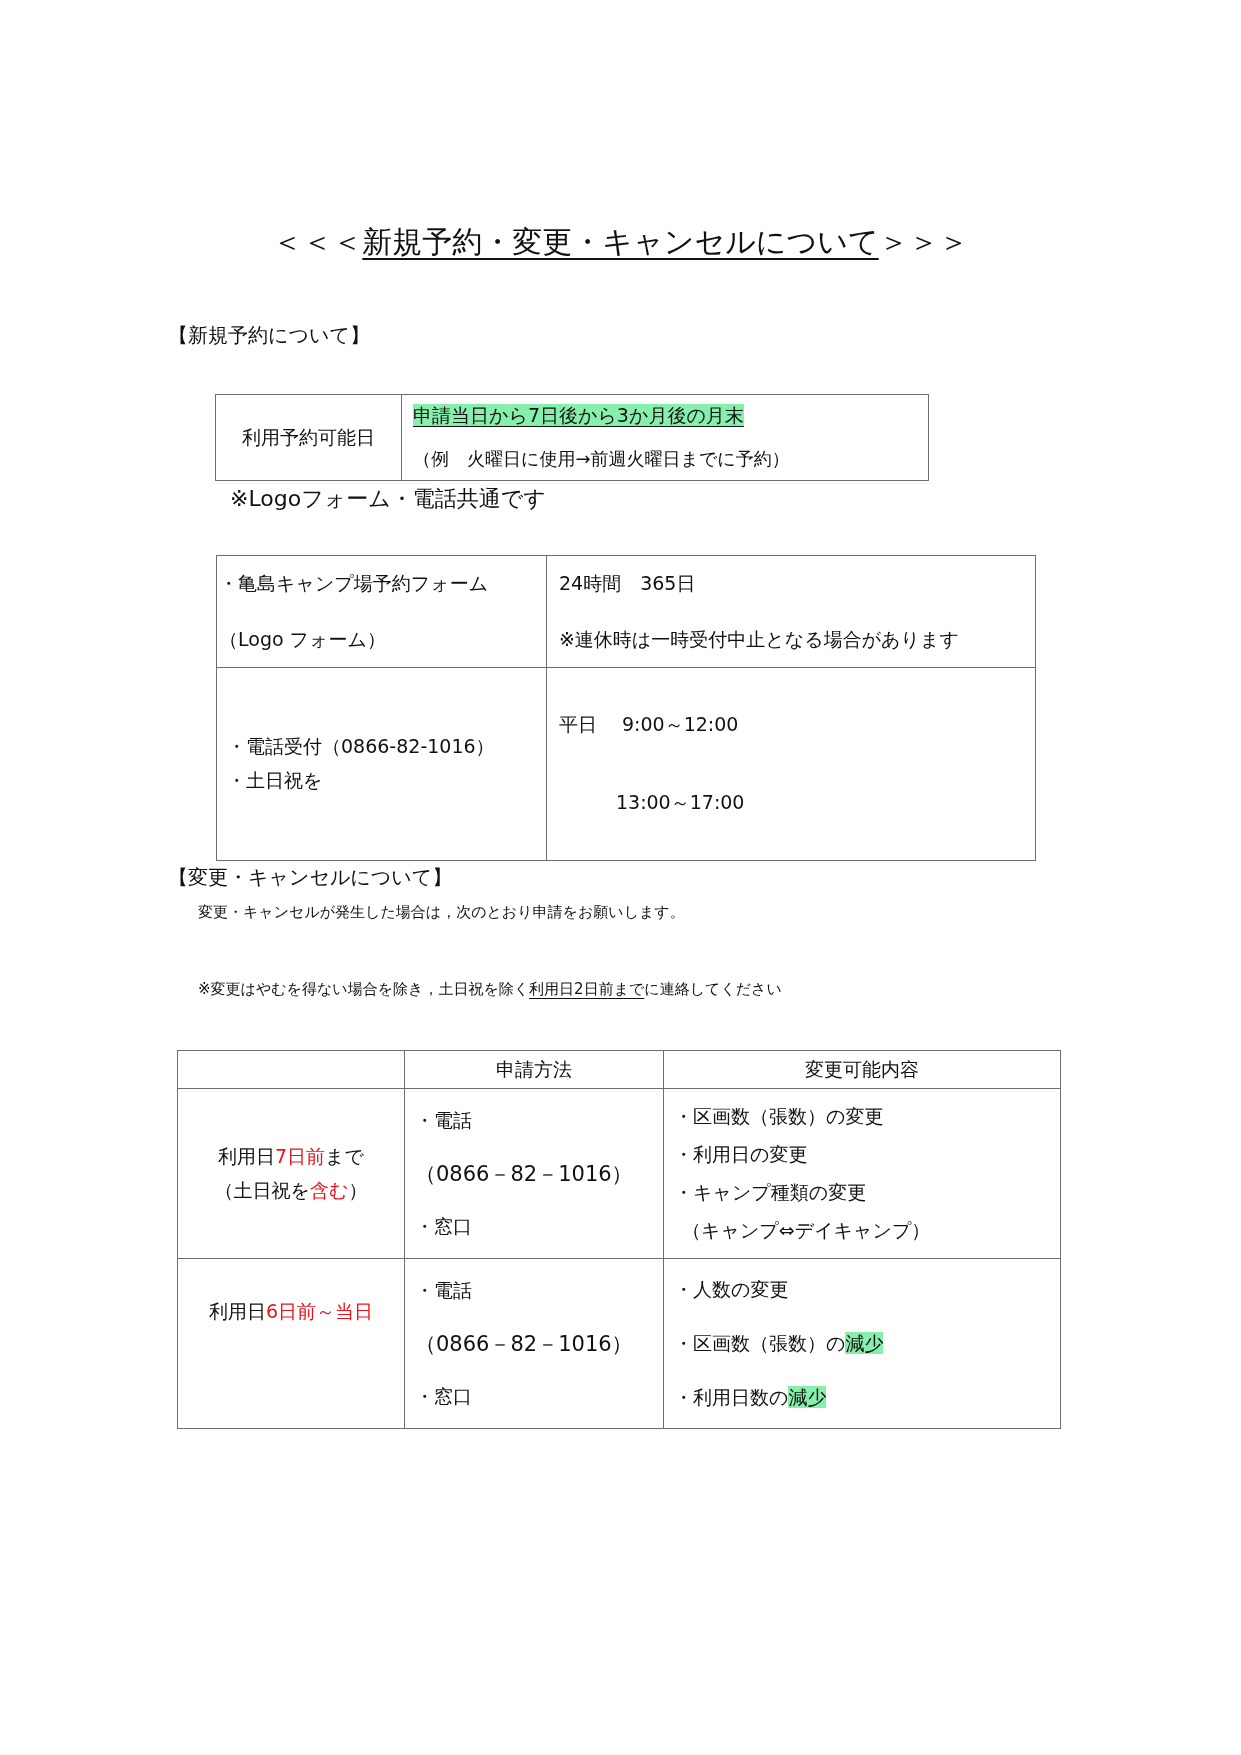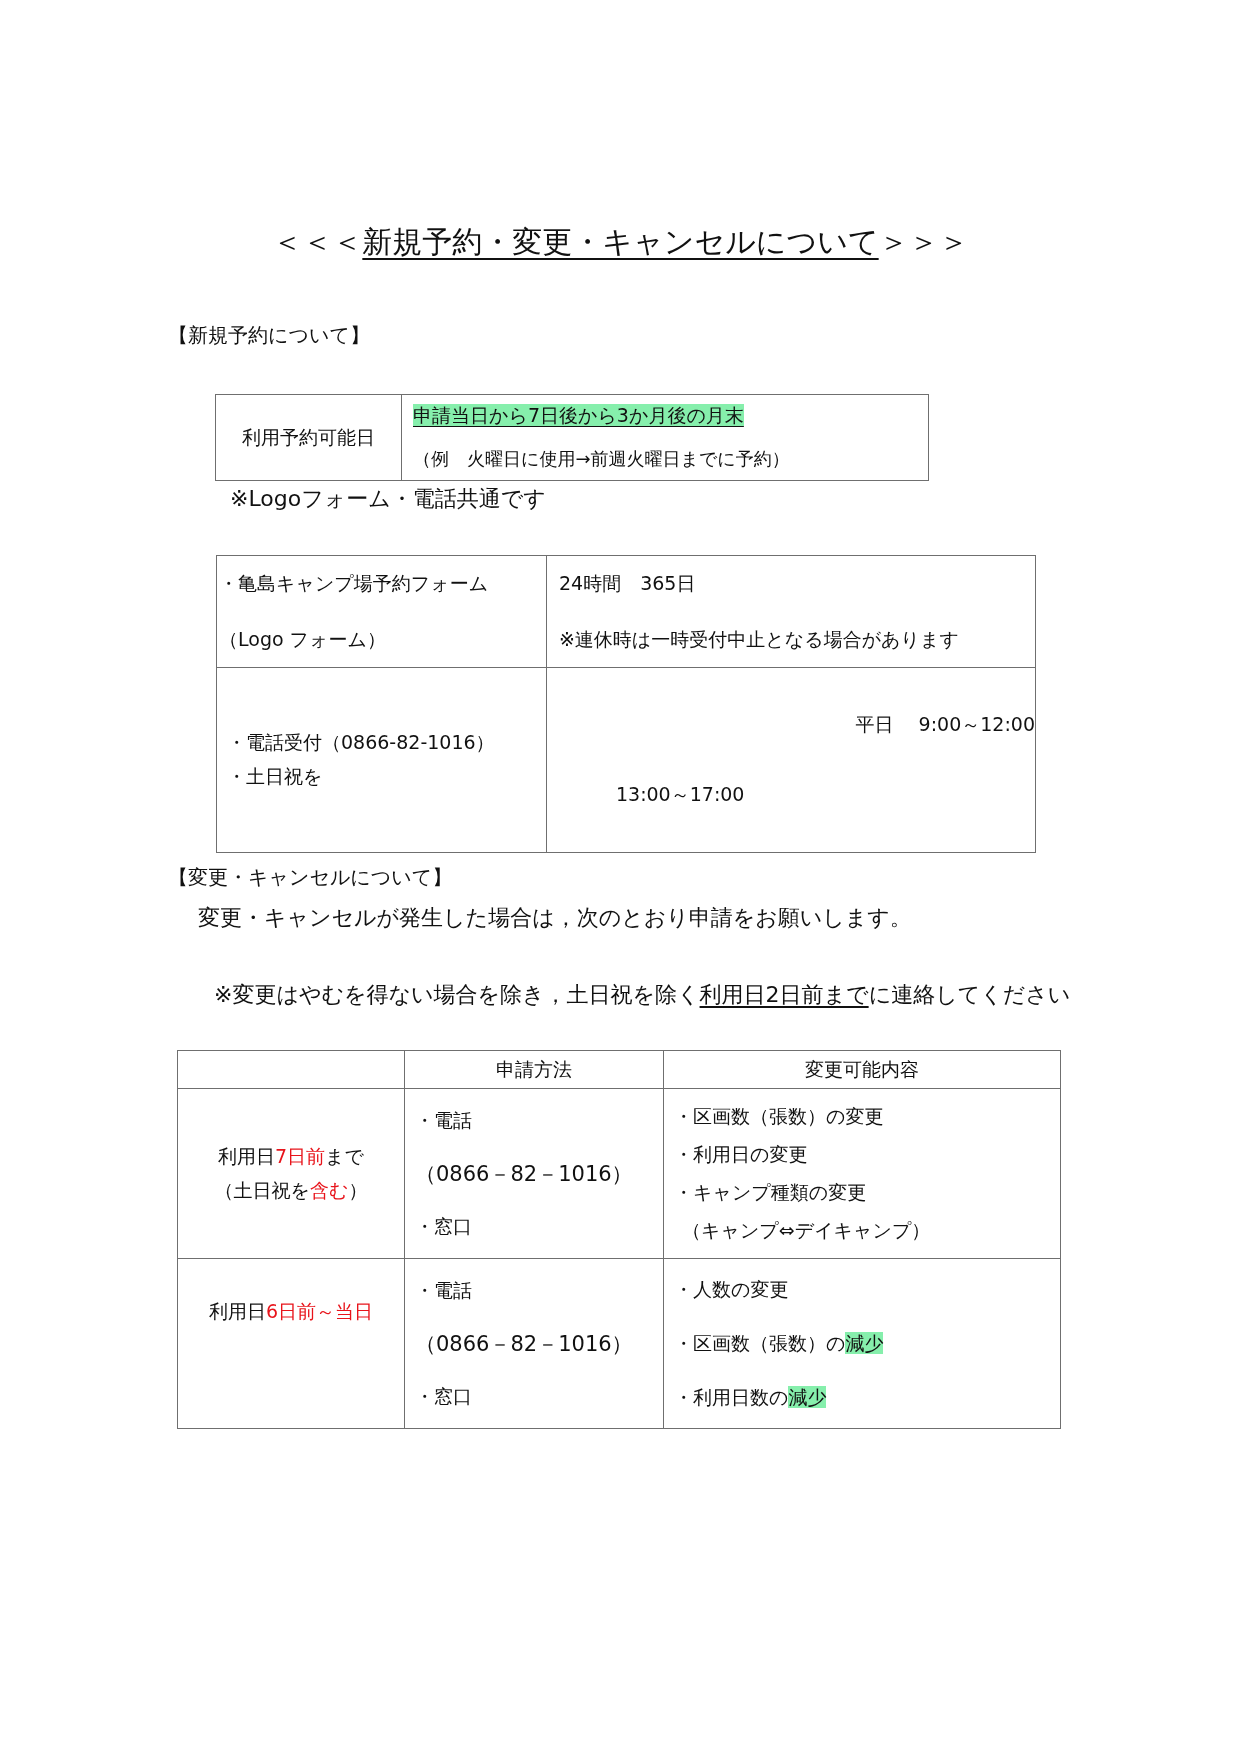--- a/index.html
+++ b/index.html
@@ -8,21 +8,21 @@
     font-family: "DejaVu Sans", "Liberation Sans", sans-serif;
     color: #111111;
   }
   .abs { position: absolute; }
   .title {
     top: 222px; left: 0; width: 1241px; text-align: center;
     font-size: 30px; letter-spacing: 0px;
   }
   .title .u { text-decoration: underline; text-underline-offset: 6px; text-decoration-thickness: 2px; }
   .section-heading { font-size: 20px; }
-  .para { font-size: 22px; }
+  .para { font-size: 15px; }
   .hl { background: #86efac; }
   .ul { text-decoration: underline; text-underline-offset: 4px; }
   .red { color: #e8141b; }
 
   table { border-collapse: collapse; position: absolute; }
   td, th { font-weight: normal; border: 1.5px solid #6f6f6f; padding: 0; vertical-align: middle; font-size: 19px; }
   .t1 td { font-size: 19px; }
   .line { display: block; white-space: nowrap; }
   .center { text-align: center; }
 </style>
@@ -62,30 +62,30 @@
       <span class="line" style="margin-bottom:30px;">24時間　365日</span>
       <span class="line">※連休時は一時受付中止となる場合があります</span>
     </td>
   </tr>
   <tr style="height:76px;">
     <td style="padding-left:10px;">
       <span class="line" style="margin-bottom:8px;">・電話受付（0866-82-1016）</span>
       <span class="line">・土日祝を</span>
     </td>
     <td style="padding-left:12px; white-space:pre;">
-      <span class="line" style="margin-bottom:0; white-space:pre;text-align:right;">平日　 9:00～12:00</span>
+      <span class="line" style="margin-bottom:8px; white-space:pre;">平日　 9:00～12:00</span>
       <span class="line" style="white-space:pre;">　　　13:00～17:00</span>
     </td>
   </tr>
 </tbody>
   </table>
 
 <div class="abs section-heading" style="top:864px; left:168px;">【変更・キャンセルについて】</div>
 <div class="abs para" style="top:903px; left:198px;">変更・キャンセルが発生した場合は，次のとおり申請をお願いします。</div>
-<div class="abs para" style="top:980px; left:214px;">
+<div class="abs para" style="top:980px; left:198px;">
   <span>※変更はやむを得ない場合を除き，土日祝を除く</span><span class="ul">利用日2日前まで</span><span>に連絡してください</span>
 </div>
 
 <table style="top:1050px; left:177px; width:884px;">
   <tbody>
       <tr style="height:38px;">
     <th style="width:226px;"></th>
     <th class="center" style="width:258px;">申請方法</th>
     <th class="center">変更可能内容</th>
   </tr>

